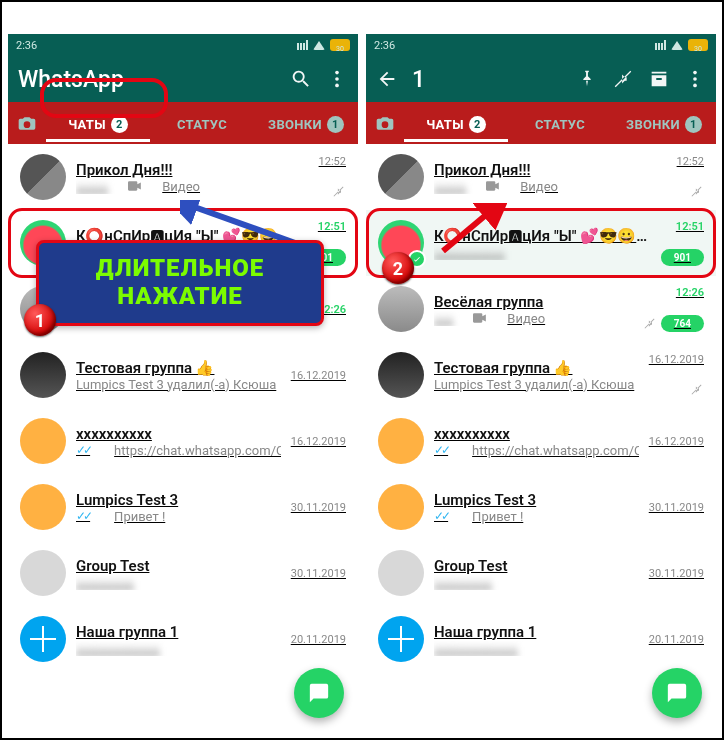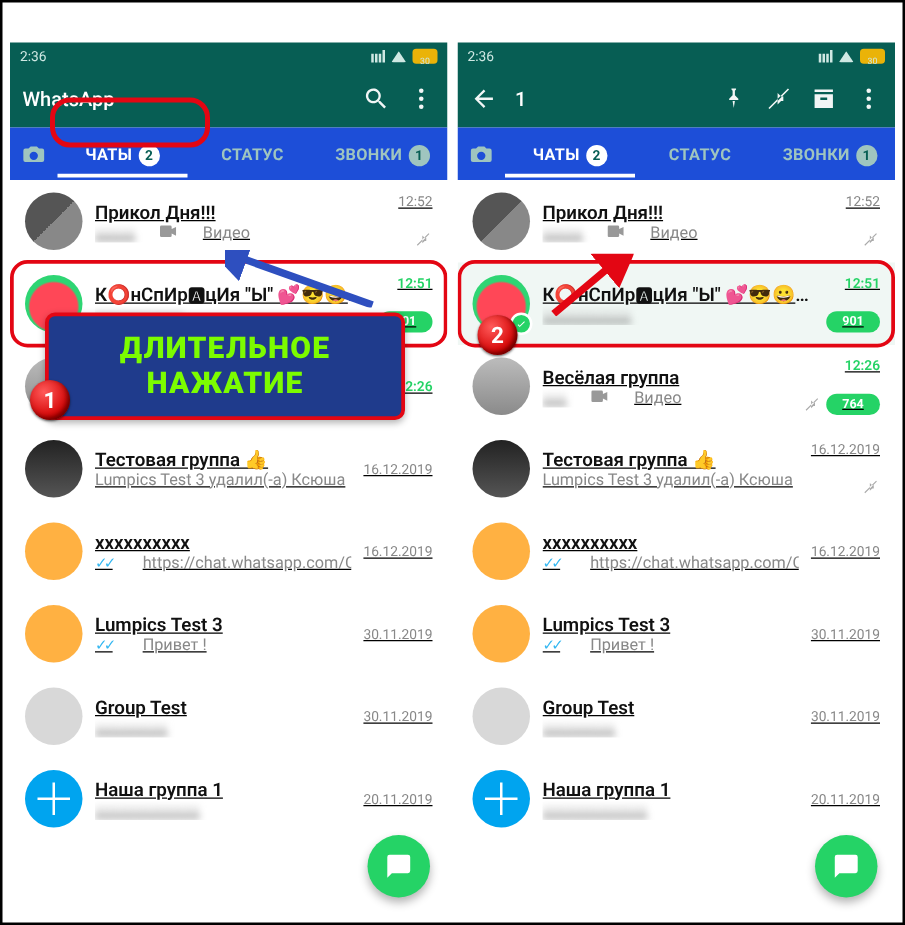--- a/index.html
+++ b/index.html
@@ -43,29 +43,29 @@
 
   
   .wa-top {
     background: #075E54;
     color: #fff;
     height: 46px;
     display: flex;
     align-items: center;
     padding: 0 10px;
     gap: 14px;
-    font-size: 16px;
+    font-size: 23px;
   }
   .wa-top .title { font-weight: 500; flex: 1; }
   .wa-top .icon { width:22px;height:22px;display:flex;align-items:center;justify-content:center;opacity:.95; }
   .wa-top svg { fill:#fff; }
 
   
   .tabs {
-    background: #1d4ed8;
+    background: #b91c1c;
     display: flex;
     align-items: center;
     height: 42px;
     color: #b6d4cf;
   }
   .tabs .cam {
     width: 38px; display:flex;justify-content:center;align-items:center;
   }
   .tabs .cam svg{fill:#9fc5bf;width:20px;height:20px;}
   .tab {
@@ -126,21 +126,21 @@
     display:flex;align-items:center;justify-content:center;
   }
   .fab svg{fill:#fff;width:22px;height:22px;}
 
   
   .chats-hl{
     position:absolute; border:4px solid #e30613; border-radius:16px;
     left:32px; top:70px; width:128px; height:40px; pointer-events:none;
   }
   .callout{
-    position:absolute; left:28px; top:242px; width:288px; height:86px;
+    position:absolute; left:28px; top:232px; width:288px; height:86px;
     background:#1f3b8c; border:3px solid #e30613; border-radius:8px;
     color:#7CFC00; font-weight:900; font-size:24px; letter-spacing:1px;
     display:flex;align-items:center;justify-content:center;text-align:center;
     line-height:1.15; box-shadow:0 2px 6px rgba(0,0,0,.3);
   }
   .circ{
     position:absolute;width:32px;height:32px;border-radius:50%;
     background:radial-gradient(circle at 35% 30%, #ff5a5a, #d20000 70%);
     box-shadow:inset -2px -2px 4px rgba(0,0,0,.5), 0 1px 2px rgba(0,0,0,.6);
     color:#fff;font-weight:700;font-size:18px;display:flex;align-items:center;justify-content:center;

